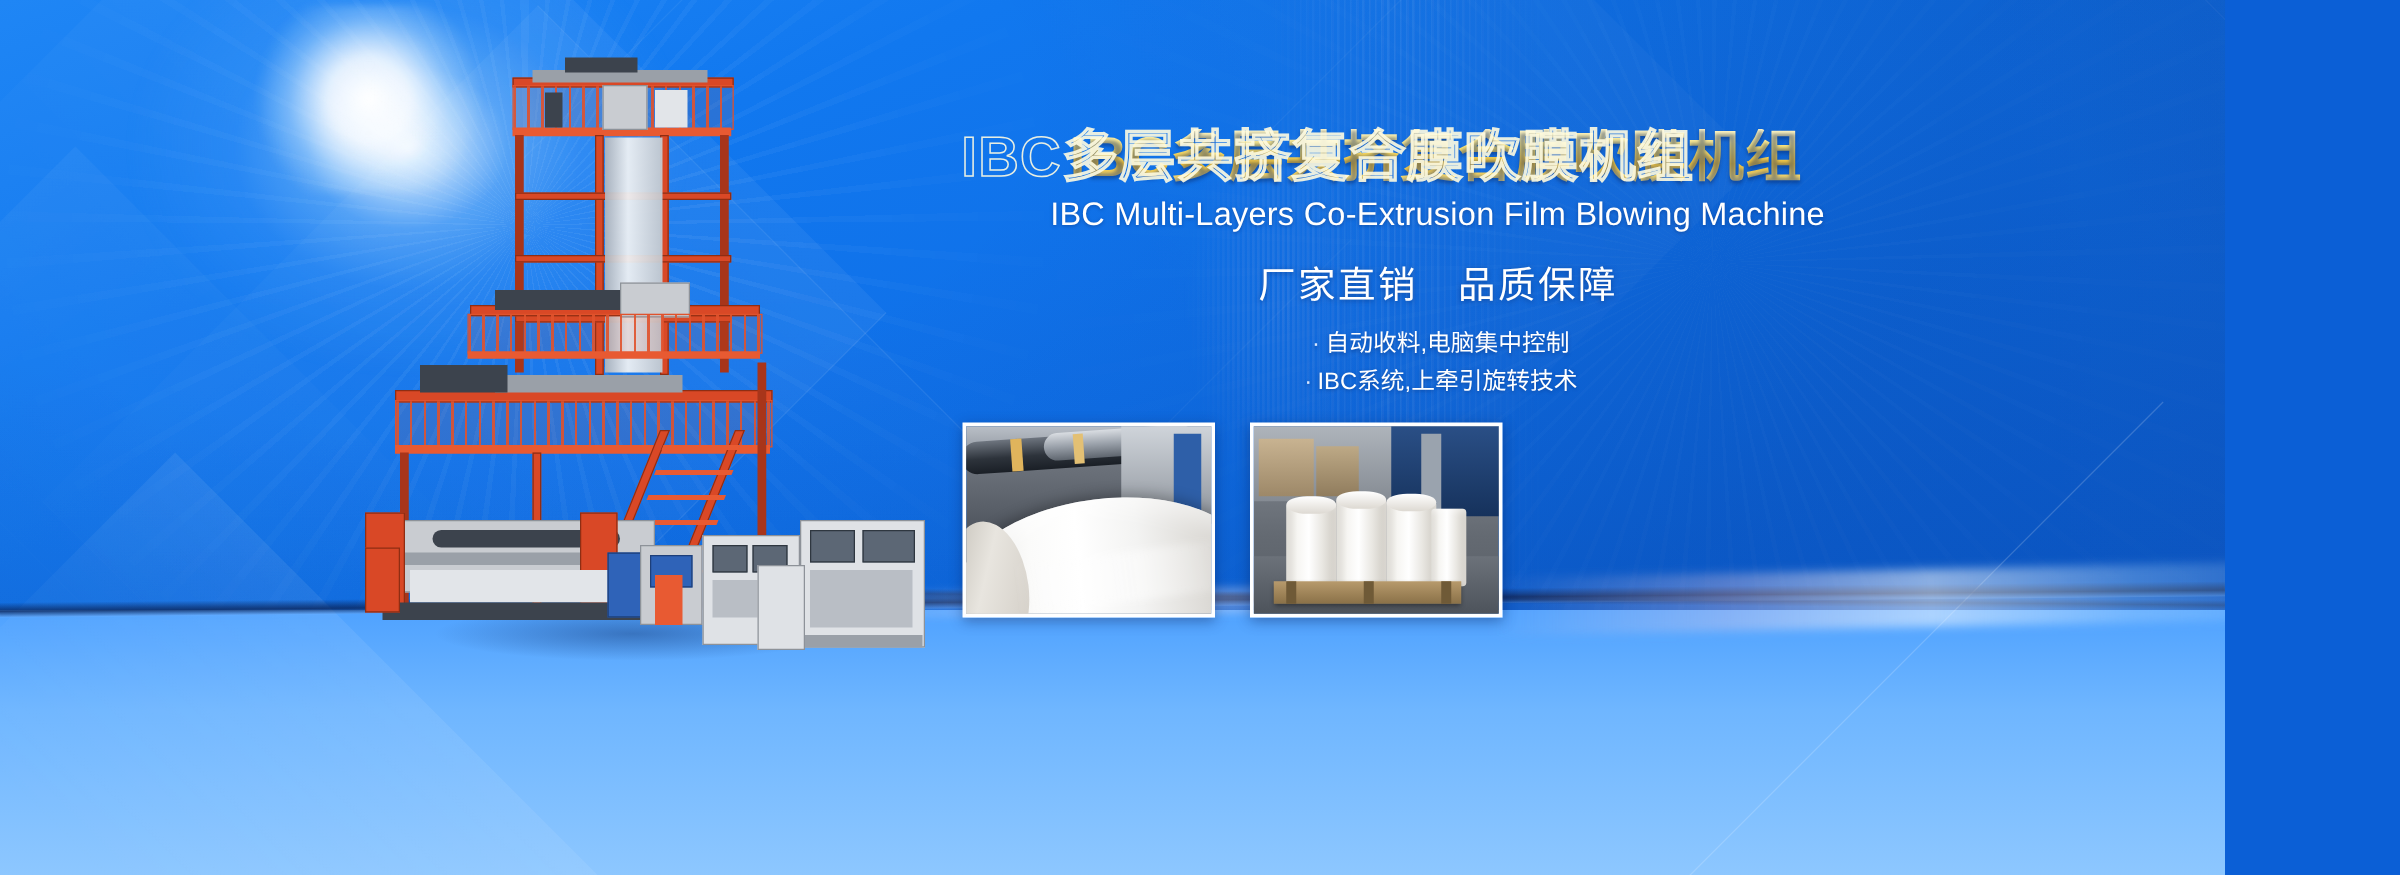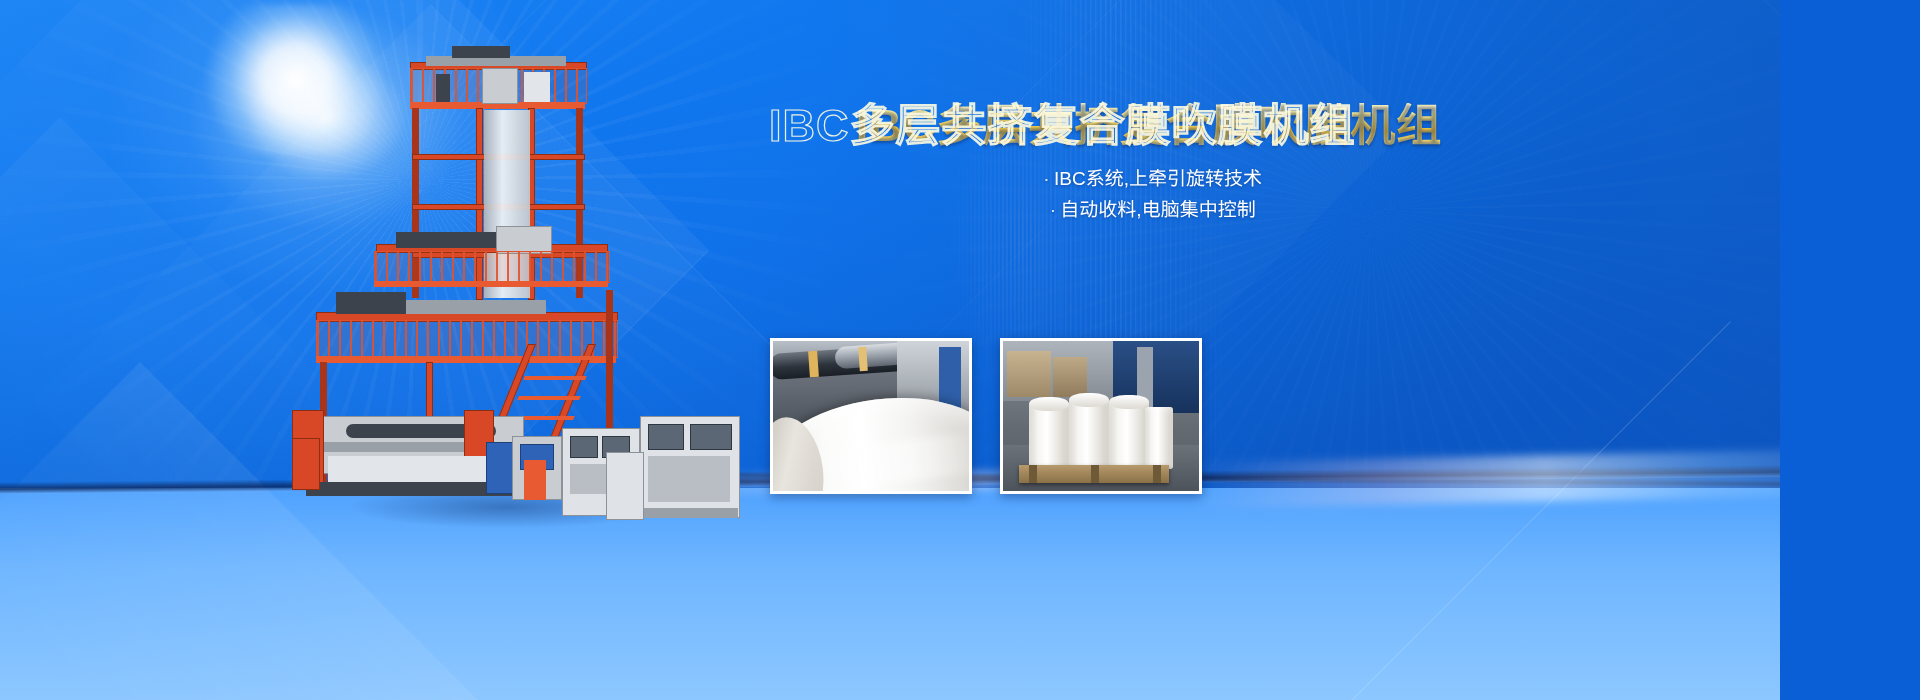--- a/index.html
+++ b/index.html
@@ -370,28 +370,30 @@
     <div class="mpart frame" style="left:16px;top:394px;width:26px;height:50px;"></div>
     <div class="mpart frame-l" style="left:248px;top:416px;width:22px;height:40px;"></div>
   </div>
 
   <div class="copy">
     <div class="title-cn-wrap">
       <h1 class="title-cn-stroke">IBC多层共挤复合膜吹膜机组</h1>
       <h1 class="title-cn">IBC多层共挤复合膜吹膜机组</h1>
     </div>
 
-
+    <div class="subtitle-en">IBC Multi-Layers Co-Extrusion Film Blowing Machine</div>
+
+    <div class="tagline">厂家直销　品质保障</div>
 
     <ul class="bullets">
       <li>
-        <span class="dot">·</span><span>IBC系统,上牵引旋转技术</span>
+        <span class="dot">·</span><span>自动收料,电脑集中控制</span>
       </li>
       <li>
-        <span class="dot">·</span><span>自动收料,电脑集中控制</span>
+        <span class="dot">·</span><span>IBC系统,上牵引旋转技术</span>
       </li>
     </ul>
   </div>
 
   <div class="photo" id="photo-film-roll">
     <div class="pr1-bg"></div>
     <div class="pr1-ceil"></div>
     <div class="pr1-bar"></div>
     <div class="pr1-bar2"></div>
     <div class="pr1-band"></div>

